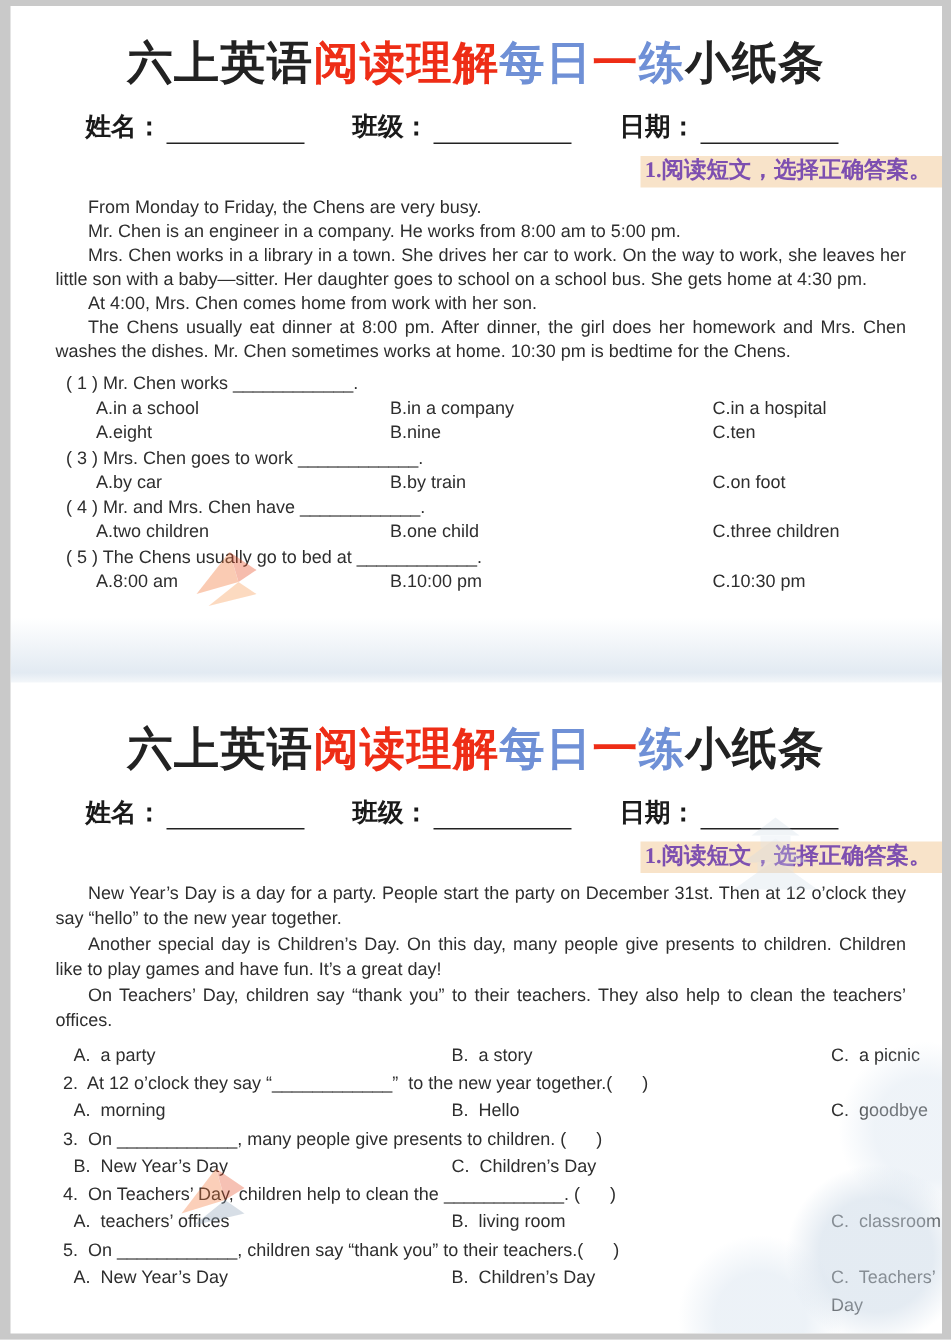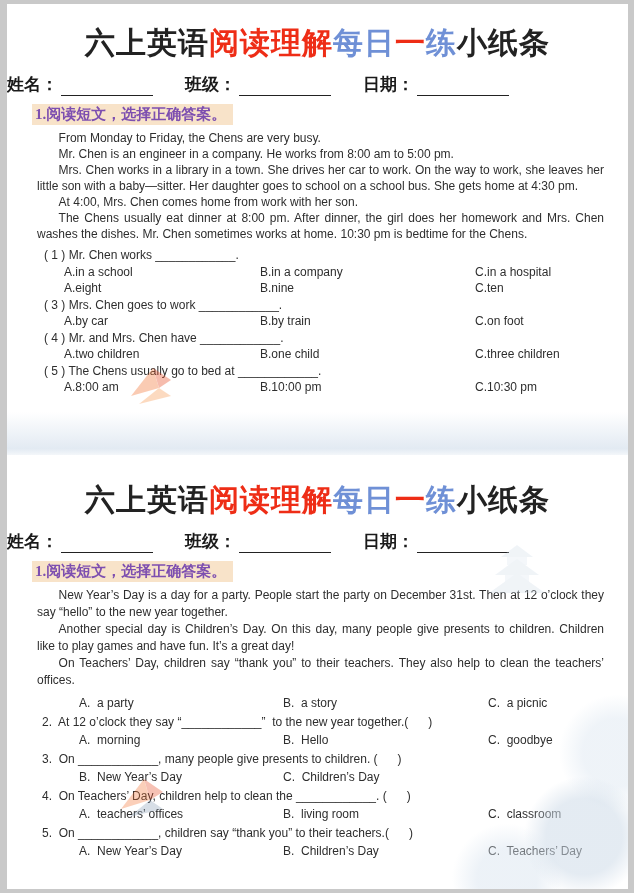--- a/index.html
+++ b/index.html
@@ -37,37 +37,38 @@
     color: #222;
     font-family: Liberation Serif, serif;
   }
   .c-black { color: #222222; }
   .c-red   { color: var(--red, #ee2d16); }
   .c-blue  { color: var(--blue, #6f90d6); }
 
   .fields {
     display: flex;
     align-items: flex-end;
+    padding-left: 50px;
     margin-top: 11px;
     font-family: "Liberation Serif", serif;
     font-weight: bold;
     font-size: 17px;
     color: #1a1a1a;
     height: 23px;
   }
   .field { display: flex; align-items: flex-end; margin-right: 32px; }
   .blank-line {
     display: inline-block;
     width: 92px;
     border-bottom: 1.6px solid #222;
     height: 18px;
     margin-left: 3px;
   }
 
-  .instruction-wrap { margin: 8px 0 0 25px; height: 21px; }
+  .instruction-wrap { margin: 8px 0 0 25px; height: 21px; text-align: right; }
   .instruction {
     display: inline-block;
     background: var(--highlight, #f8e3c9);
     color: var(--purple, #7d4fb0);
     font-family: "Liberation Serif", serif;
     font-weight: bold;
     font-size: 15px;
     line-height: 20px;
     padding: 0 7px 1px 3px;
   }
@@ -80,21 +81,21 @@
   }
   .card1 .passage p { margin: 0; line-height: 16px; text-indent: 1.8em; }
   .card2 .passage p { margin: 0; line-height: 17px; text-indent: 1.8em; }
 
   .questions { margin-top: 5px; font-size: 12px; color: #2e2e2e; }
   .q-text  { white-space: pre-wrap; }
   .card1 .q-text { margin-left: 37px; line-height: 16.5px; }
   .card2 .q-text { margin-left: 35px; line-height: 18.5px; }
   .opts { display: grid; white-space: pre-wrap; }
   .card1 .opts { margin-left: 57px; grid-template-columns: 196px 215px 1fr; line-height: 16.5px; }
-  .card2 .opts { margin-left: 72px; grid-template-columns: 204px 205px 1fr; line-height: 18.5px; }
+  .card2 .opts { margin-left: 42px; grid-template-columns: 204px 205px 1fr; line-height: 18.5px; gap: 48px; }
   .opt { overflow: hidden; }
 
   
   .wm { position: absolute; pointer-events: none; }
   .wm-band {
     left: 0; right: 0; top: 408px; height: 43px;
     background: linear-gradient(to bottom, rgba(213,224,236,0) 0%, rgba(203,217,232,0.55) 85%, rgba(222,231,240,0.35) 100%);
   }
   .wm-snow2 {
     right: 0; bottom: 0; width: 220px; height: 210px;

